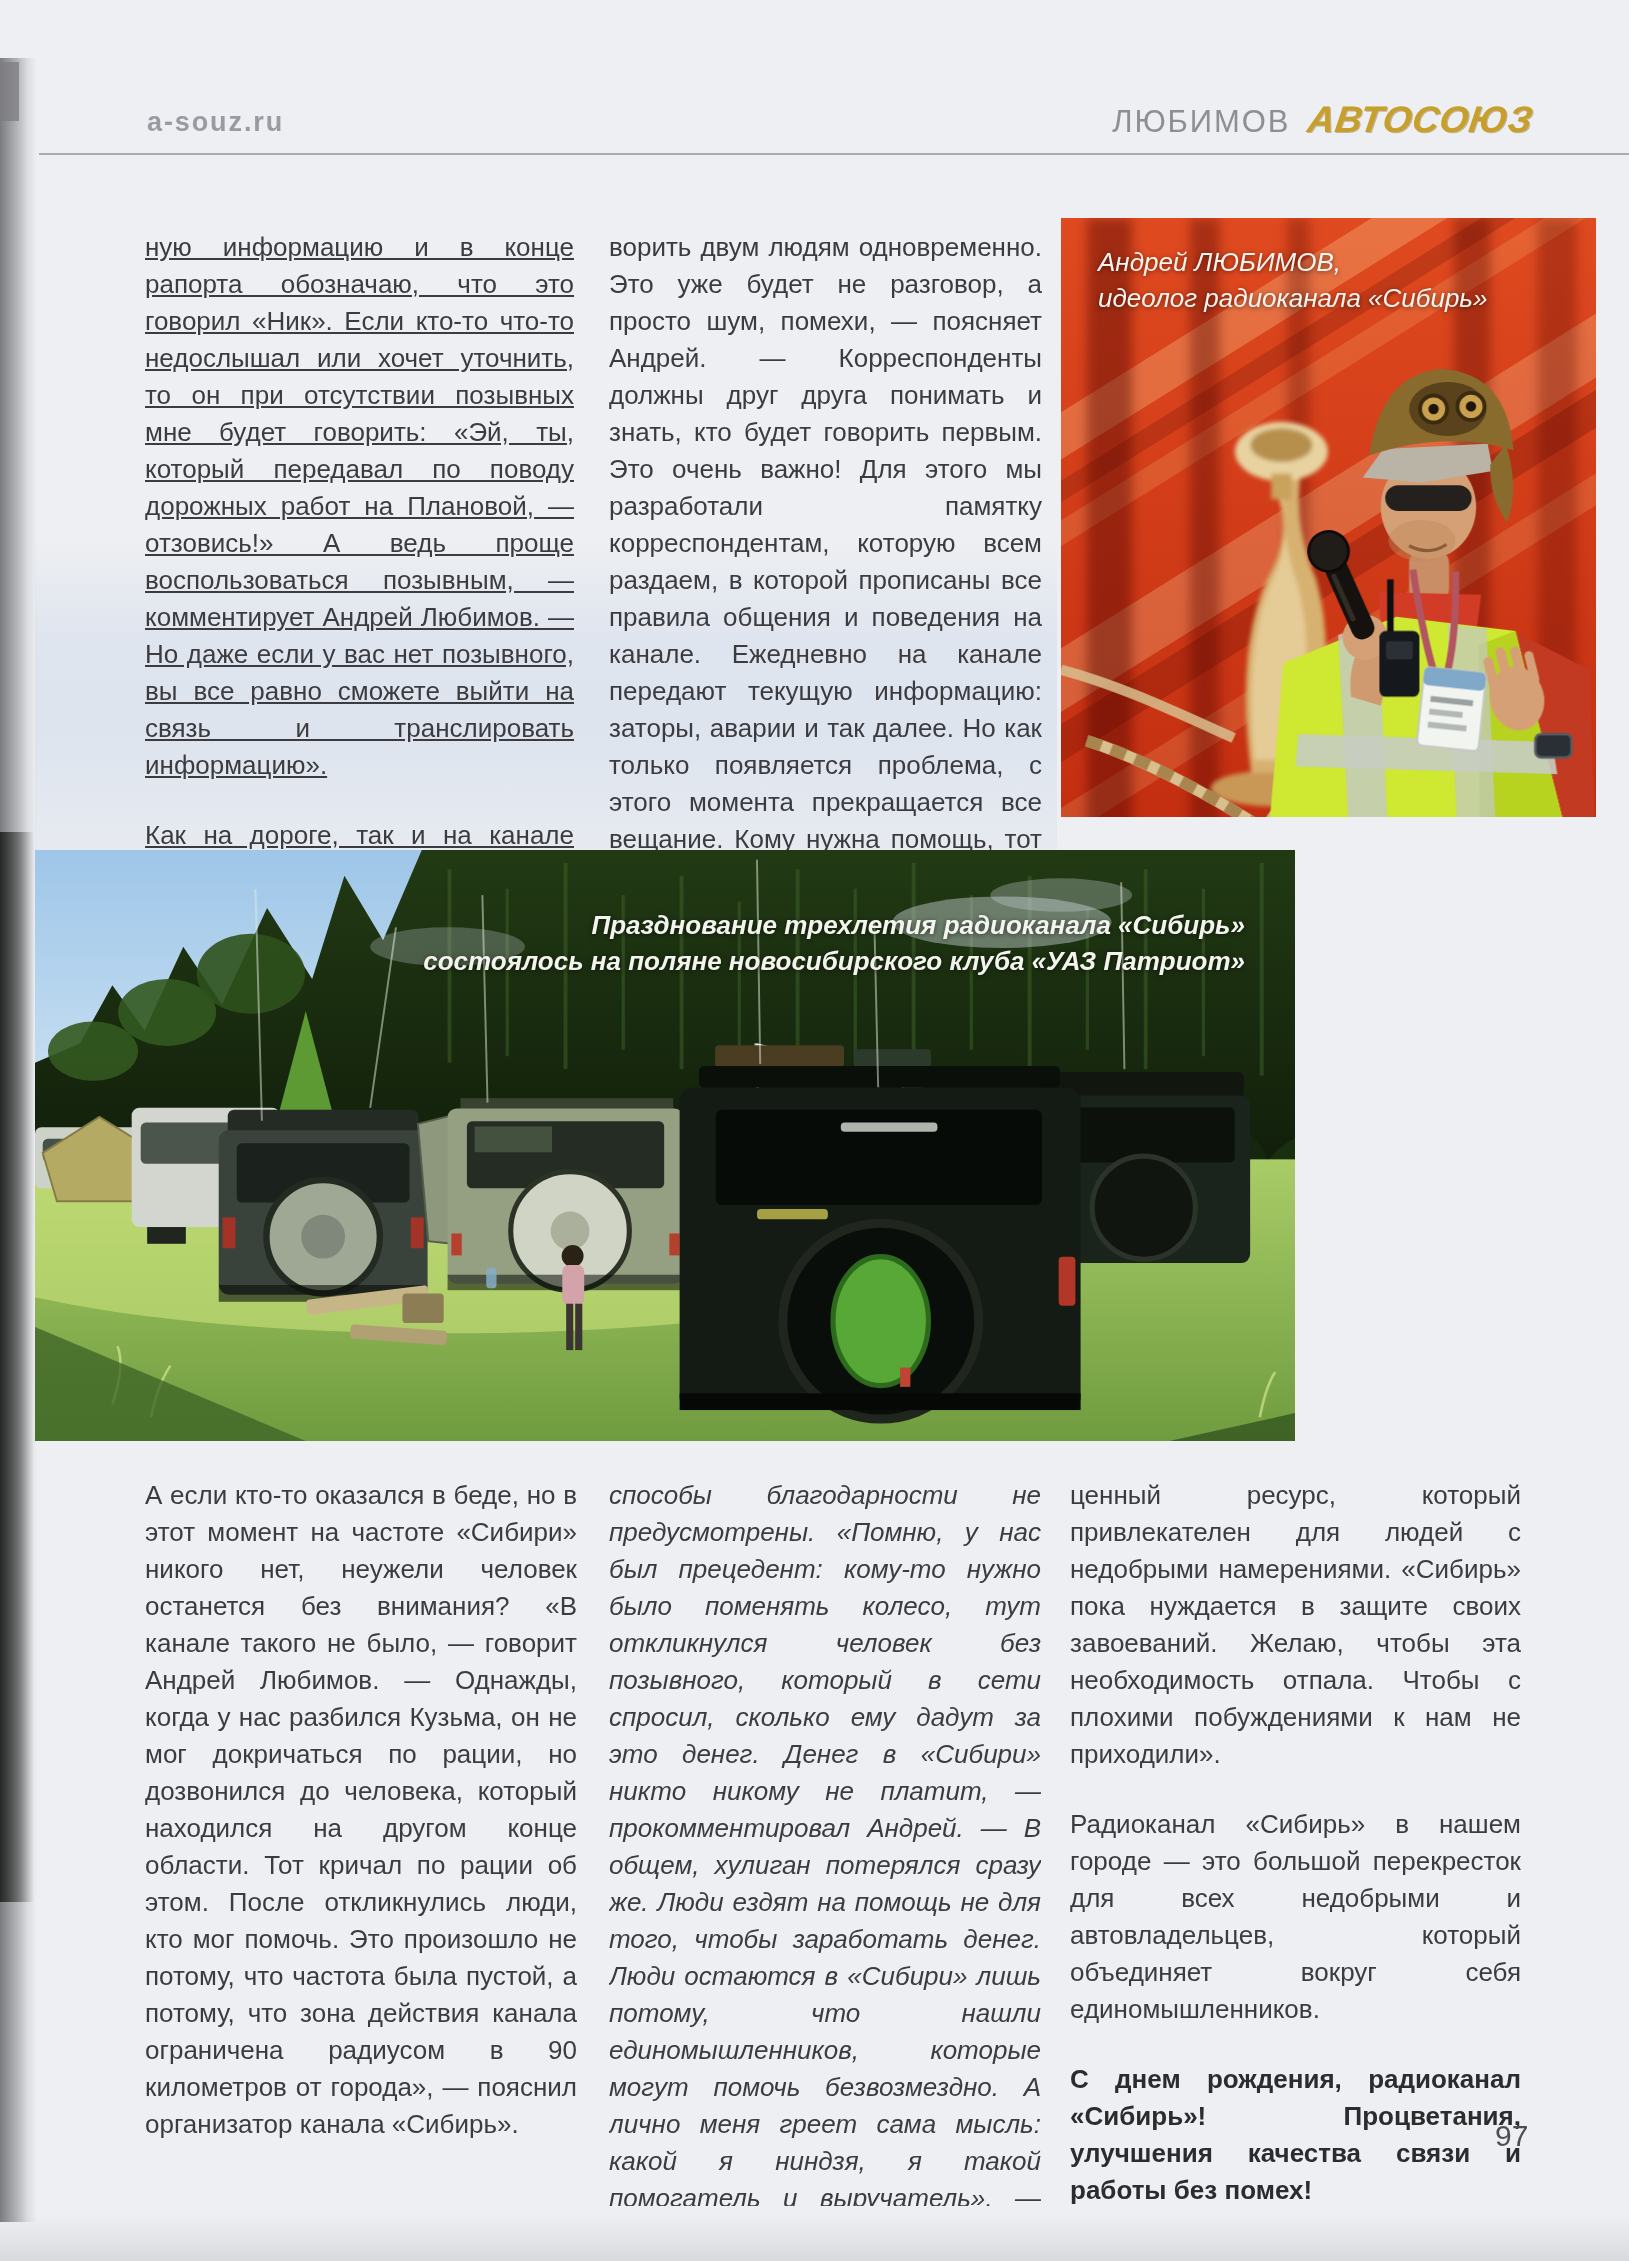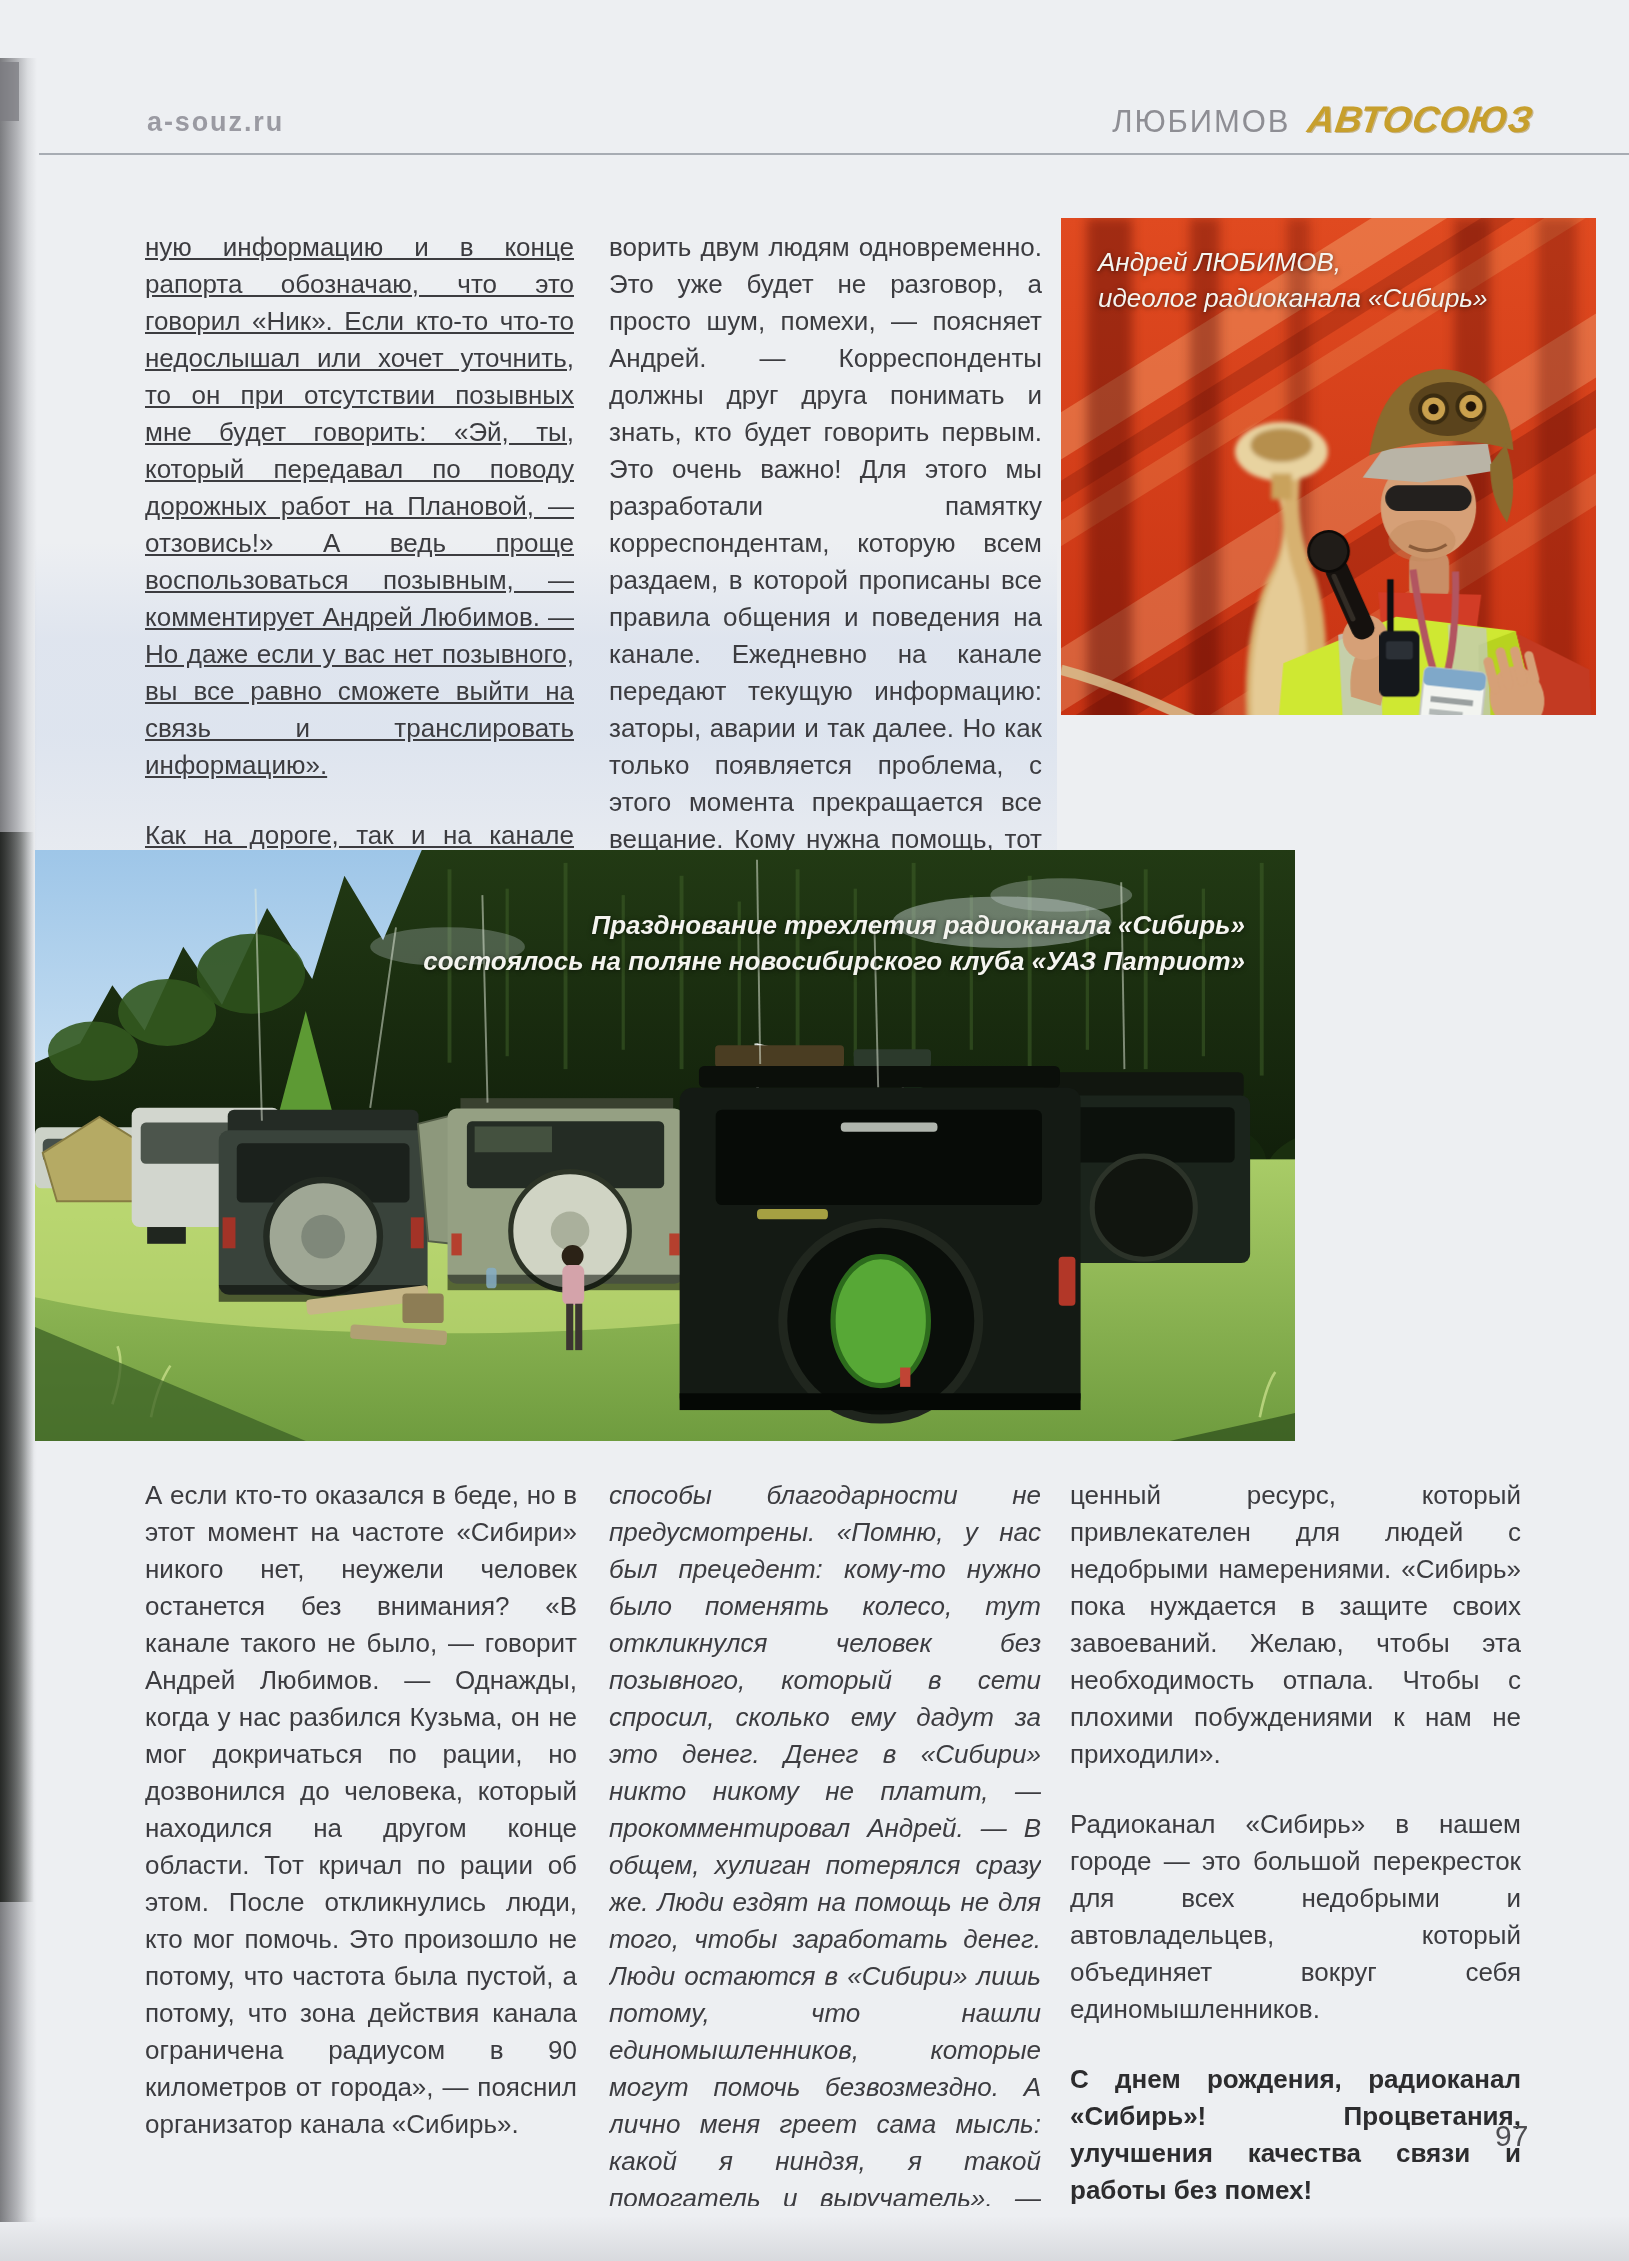--- a/index.html
+++ b/index.html
@@ -33,21 +33,21 @@
   .col p{margin:0 0 33px;}
   .col p:last-child{margin-bottom:0;}
   .col p.bold{font-weight:700;color:#2c2c2e;}
   .top1{left:145px;top:229px;width:429px;height:629px;text-decoration:underline;}
   .top2{left:609px;top:229px;width:433px;height:629px;}
   .bot1{left:145px;top:1477px;width:432px;height:729px;}
   .bot2{left:609px;top:1477px;width:432px;height:729px;font-style:italic;}
   .bot3{left:1070px;top:1477px;width:451px;height:729px;}
   
   figure{margin:0;padding:0;}
-  .portrait-fig{left:1061px;top:218px;width:535px;height:497px;overflow:hidden;}
+  .portrait-fig{left:1061px;top:218px;width:535px;height:599px;overflow:hidden;}
   .event-fig{left:35px;top:850px;width:1260px;height:591px;overflow:hidden;font-weight:bold;}
   .photo-caption{position:absolute;color:#f4f4ef;font-style:italic;font-size:26px;line-height:36px;
     text-shadow:0 1.3px 5.2px rgba(0,0,0,.55);}
   .cap-portrait{left:37px;top:26px;text-align:left;}
   .cap-event{right:50px;top:57px;text-align:right;}
   .pageno{left:1495px;top:2119px;font-size:30px;color:#4e4e52;}
   svg{display:block;}
 </style>
 </head>
 <body>

